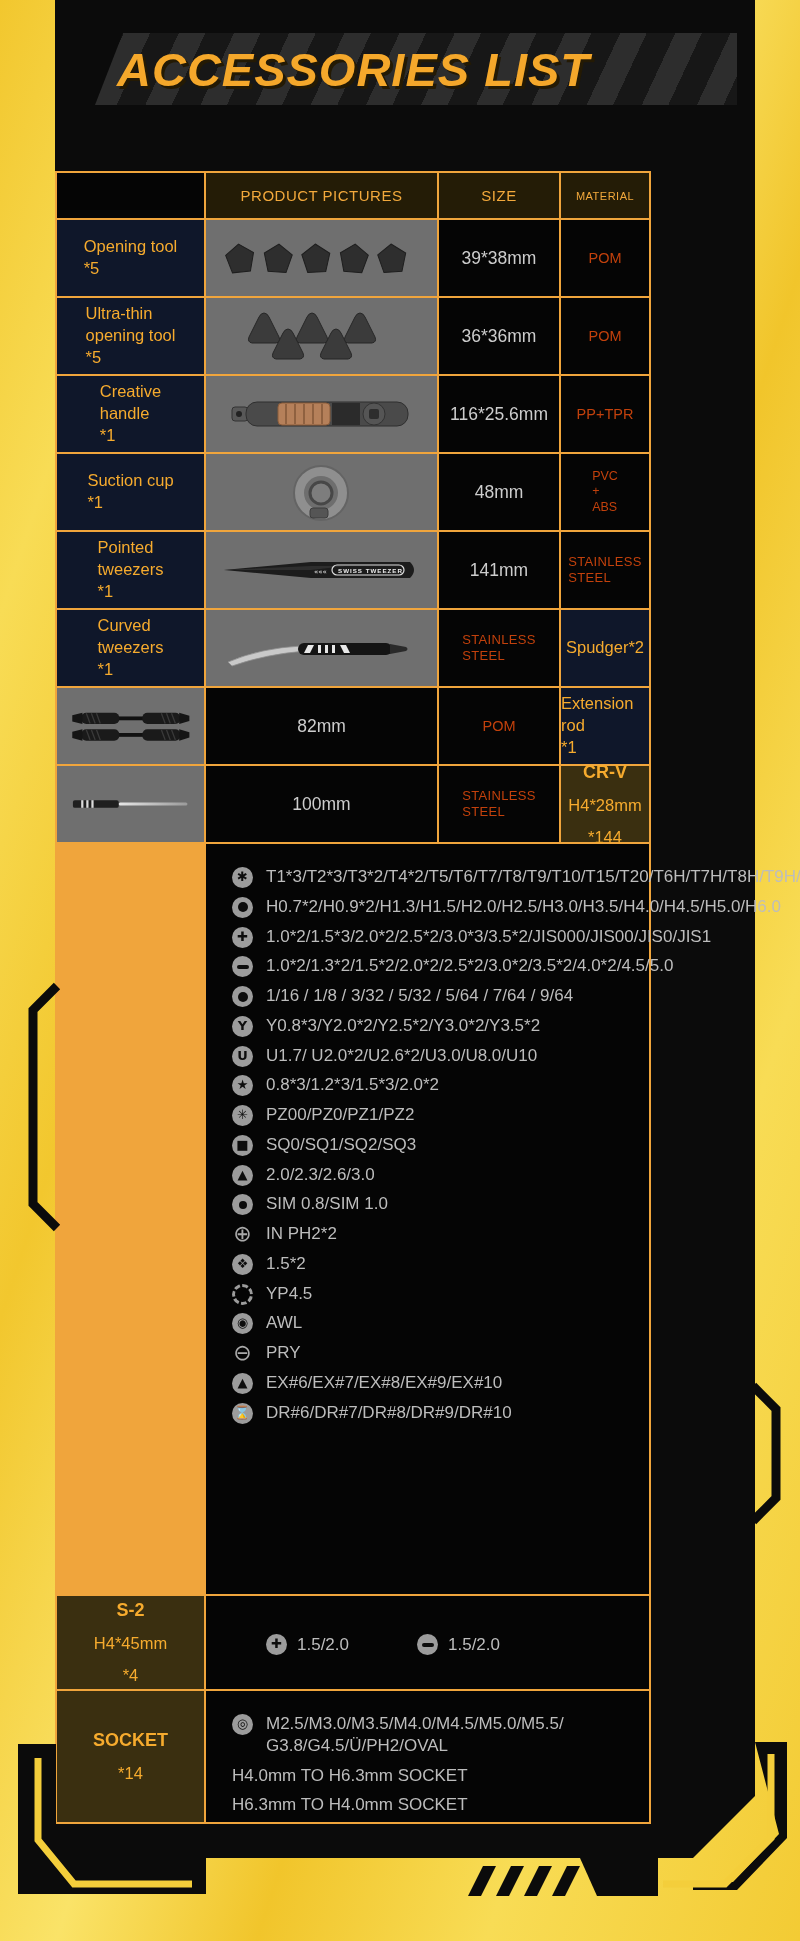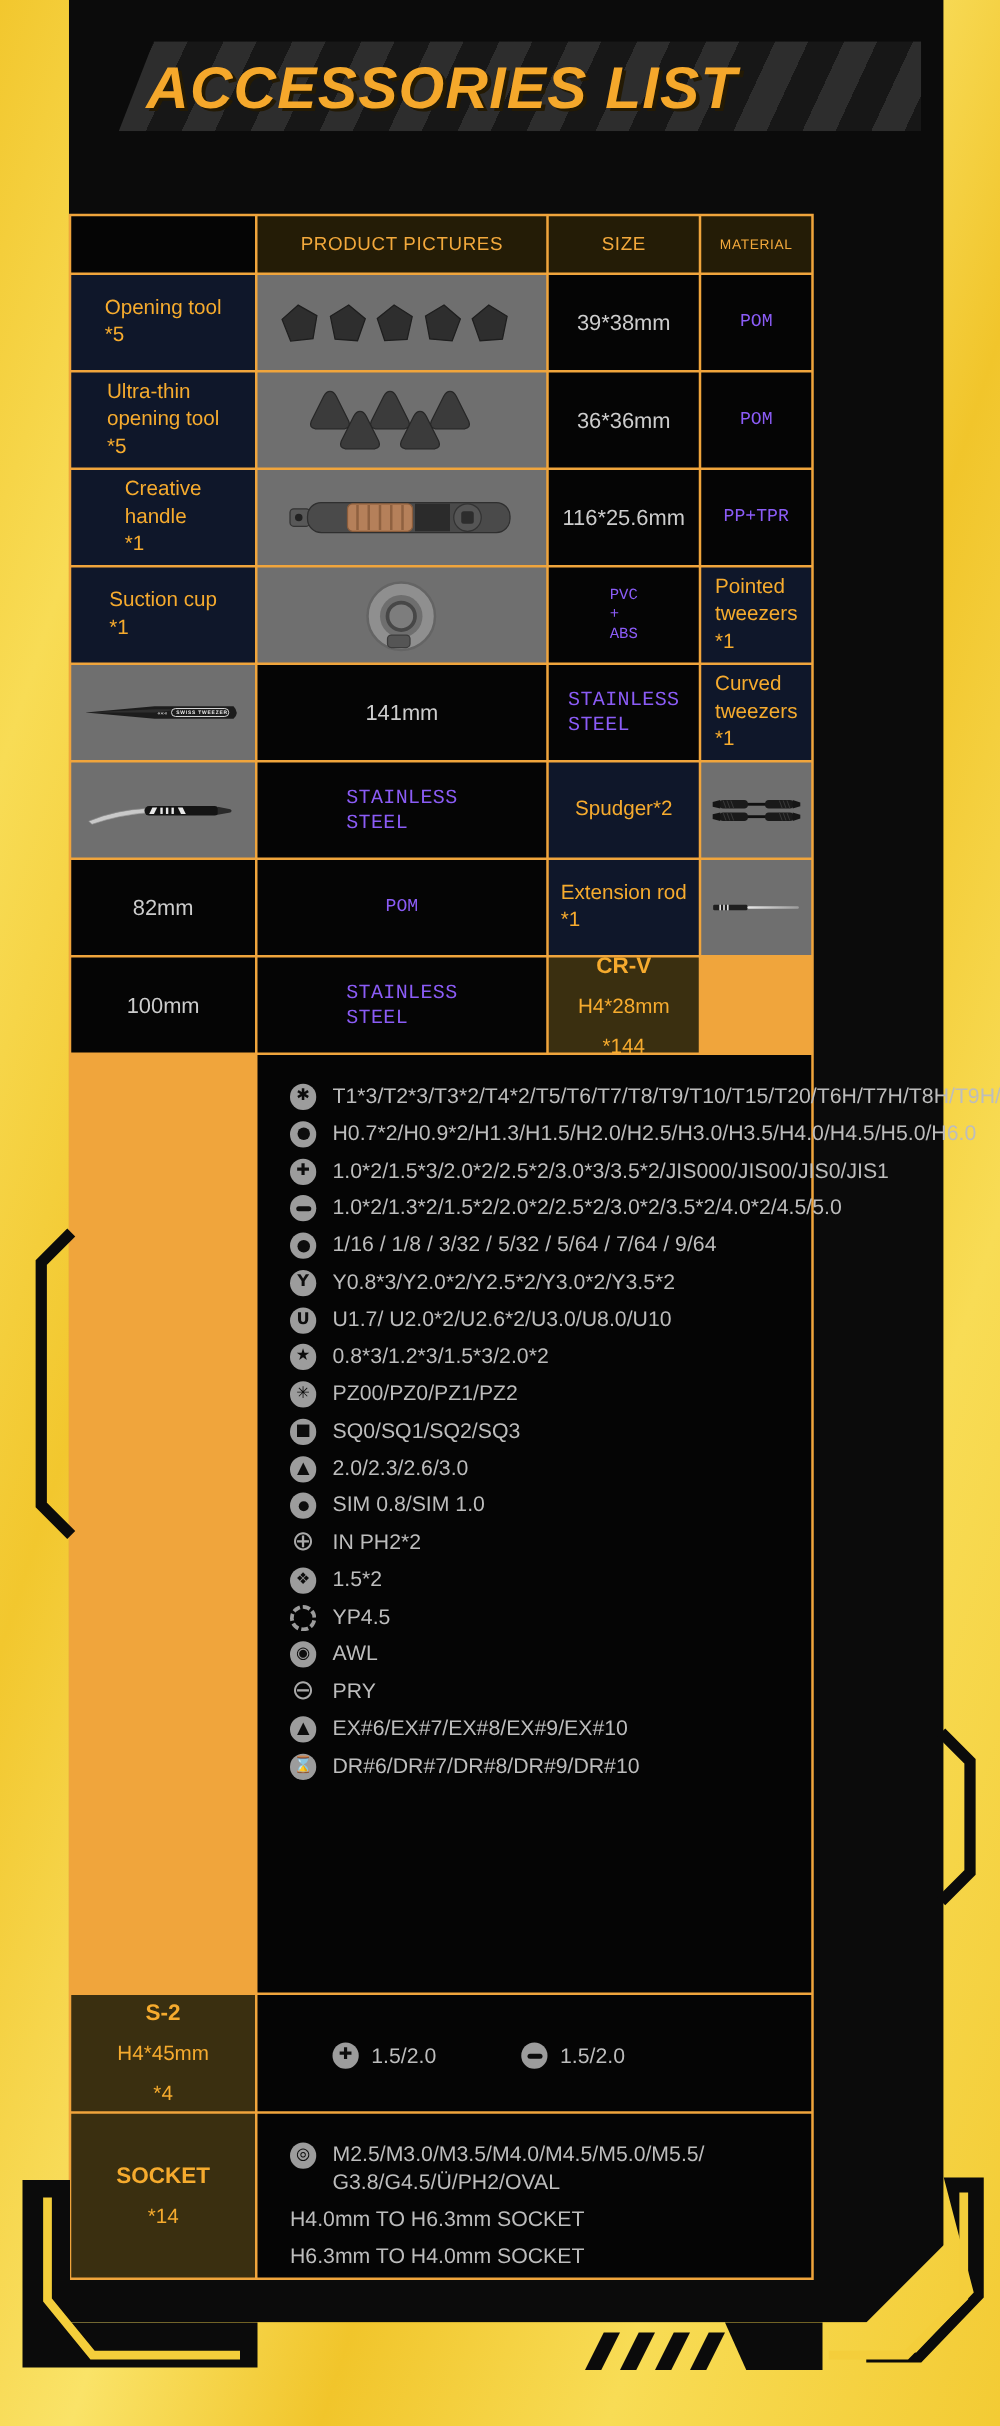--- a/index.html
+++ b/index.html
@@ -20,23 +20,23 @@
     grid-template-rows:45px repeat(8,76px) 750px 93px 131px;
     gap:2px;background:#f0a53c;padding:2px;z-index:2;}
   .c{display:flex;align-items:center;justify-content:center;}
   .corner{background:#050505;}
   .head{background:#241c06;color:#f3a93c;font-size:15px;letter-spacing:.5px;}
   .head.mh{font-size:11px;}
   .lab{background:#0f172a;color:#f6ab2e;font-size:16.5px;line-height:1.32;white-space:pre-line;}
   .pic{background:#6f6f6f;padding:0;overflow:hidden;}
   .pic svg{display:block;width:100%;height:100%;}
   .val{background:#050505;color:#cdcdcd;font-size:17.5px;}
-  .mat{background:#050505;color:#8b5cf6;font-size:14.5px;white-space:pre-line;line-height:1.25;font-family:Liberation Mono, monospace;}
+  .mat{background:#050505;color:#c2410c;font-size:14.5px;white-space:pre-line;line-height:1.25;}
   .mat.sm{font-size:12.5px;}
-  .mat.xs{font-size:16px;letter-spacing:.3px;}
+  .mat.xs{font-size:13px;letter-spacing:.3px;}
   .seclab{background:#3a2f10;color:#f6ab2e;flex-direction:column;gap:13px;font-size:16.5px;}
   .seclab .b{font-weight:bold;font-size:18px;}
   .spec-cell{background:#050505;grid-column:2/5;color:#bdbdbd;
     display:block;padding:14px 14px 10px 26px;}
   .spec{position:relative;padding-left:34px;margin:8px 0;font-size:17px;line-height:1.28;
     color:#bdbdbd;}
   .spec .t{white-space:pre-line;}
   .spec.noicon{padding-left:0;}
   .spec-cell.inline{display:flex;align-items:center;gap:34px;padding-left:26px;}
   .spec-cell.inline .spec{margin:0;}
@@ -130,20 +130,21 @@
     <div class="c lab">Suction cup
 *1</div>
     <div class="c pic">
       <svg viewBox="0 0 231 76">
         <circle cx="115" cy="39" r="27" fill="#8f8f8f" stroke="#646464" stroke-width="2"></circle>
         <circle cx="115" cy="39" r="17" fill="#6e6e6e"></circle>
         <circle cx="115" cy="39" r="11" fill="#7d7d7d" stroke="#474747" stroke-width="3"></circle>
         <rect x="104" y="54" width="18" height="10" rx="3" fill="#555" stroke="#3c3c3c"></rect>
       </svg>
     </div>
+    <div class="c val">48mm</div>
     <div class="c mat mat-val sm">PVC
 +
 ABS</div>
 
     <div class="c lab">Pointed
 tweezers
 *1</div>
     <div class="c pic">
       <svg viewBox="0 0 231 76">
         <path d="M18,38 L105,30 H204 Q212,38 204,46 L105,46 Z" fill="#1c1c1c"></path>

